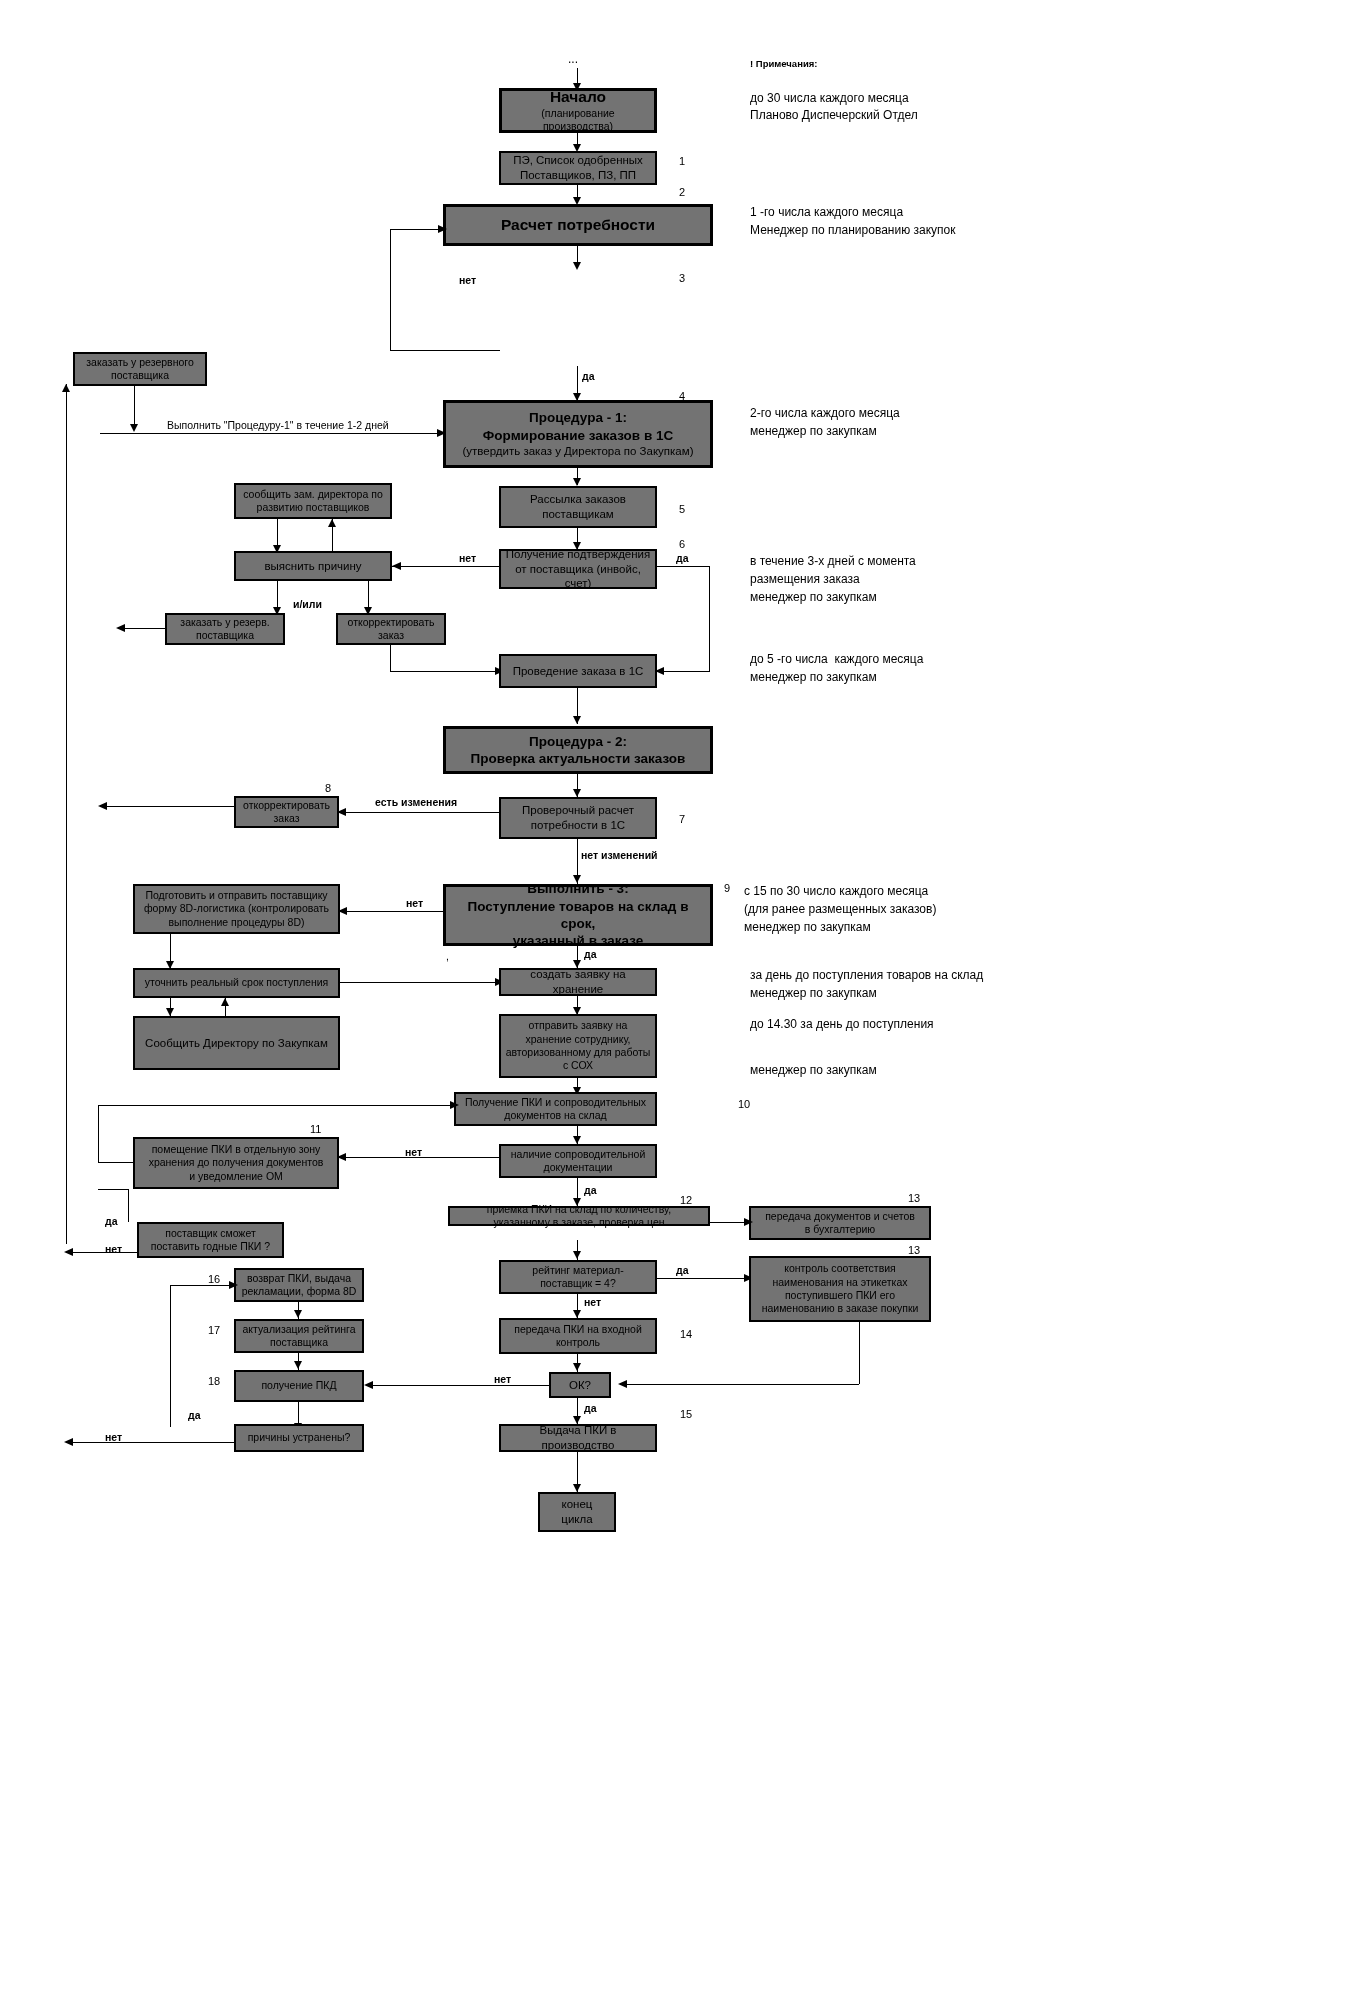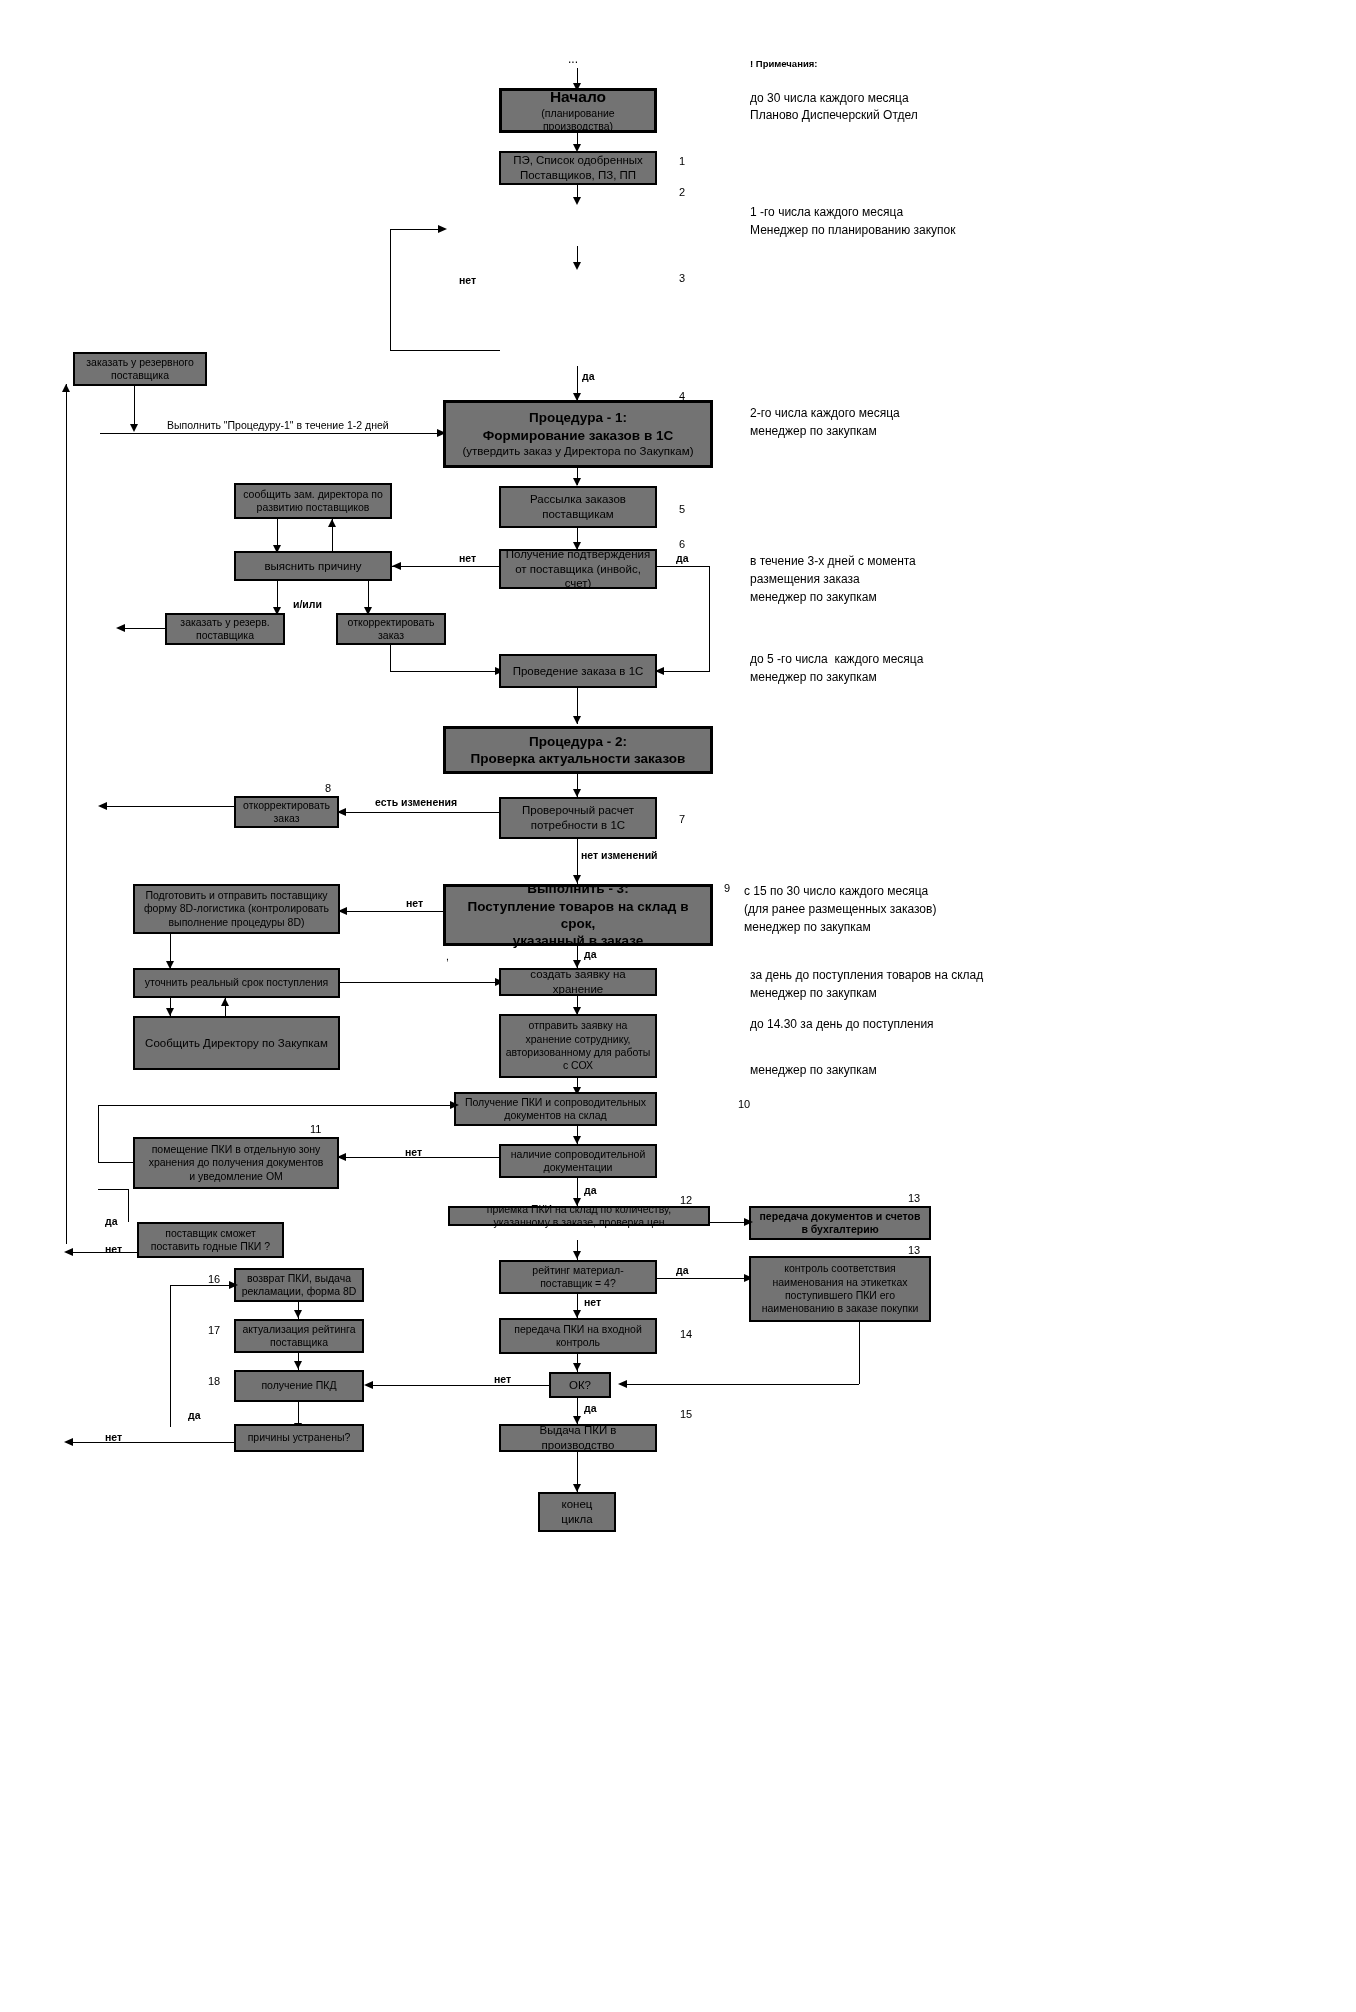--- a/index.html
+++ b/index.html
@@ -84,20 +84,21 @@
   </div>
   <div class="vl ln" style="left:577px;top:133px;height:14px;"></div>
   <div class="ah ah-d" style="left:573px;top:144px;"></div>
 
   <div class="box b-med f11 two" style="left:499px;top:151px;width:158px;height:34px;">ПЭ, Список одобренных
 Поставщиков, ПЗ, ПП</div>
   <div class="num" style="left:679px;top:155px;">1</div>
   <div class="vl ln" style="left:577px;top:185px;height:16px;"></div>
   <div class="ah ah-d" style="left:573px;top:197px;"></div>
 
+  <div class="box b-thick f15 bold" style="left:443px;top:204px;width:270px;height:42px;">Расчет потребности</div>
   <div class="num" style="left:679px;top:186px;">2</div>
   <div class="vl ln" style="left:577px;top:246px;height:21px;"></div>
   <div class="ah ah-d" style="left:573px;top:262px;"></div>
 
   <div class="num" style="left:679px;top:272px;">3</div>
 
   <div class="hl ln" style="left:390px;top:350px;width:110px;"></div>
   <div class="vl ln" style="left:390px;top:229px;height:122px;"></div>
   <div class="hl ln" style="left:390px;top:229px;width:54px;"></div>
   <div class="mr" style="left:438px;top:225px;"></div>
@@ -271,21 +272,21 @@
   <div class="mr" style="left:450px;top:1101px;"></div>
 
   <div class="vl ln" style="left:577px;top:1178px;height:28px;"></div>
   <div class="ah ah-d" style="left:573px;top:1198px;"></div>
   <div class="lbl-b" style="left:584px;top:1184px;">да</div>
 
   <div class="box b-med f10 two" style="left:448px;top:1206px;width:262px;height:20px;">приемка ПКИ на склад по количеству,
 указанному в заказе, проверка цен</div>
   <div class="num" style="left:680px;top:1194px;">12</div>
 
-  <div class="box b-med f10 two" style="left:749px;top:1206px;width:182px;height:34px;font-weight:bold;">передача документов и счетов
+  <div class="box b-med f10 two" style="left:749px;top:1206px;width:182px;height:34px;">передача документов и счетов
 в бухгалтерию</div>
   <div class="num" style="left:908px;top:1192px;">13</div>
   <div class="hl ln" style="left:710px;top:1222px;width:39px;"></div>
   <div class="mr" style="left:744px;top:1218px;"></div>
 
   <div class="vl ln" style="left:577px;top:1240px;height:20px;"></div>
   <div class="ah ah-d" style="left:573px;top:1251px;"></div>
 
   <div class="box b-med f10 two" style="left:137px;top:1222px;width:147px;height:36px;">поставщик сможет
 поставить годные ПКИ ?</div>

